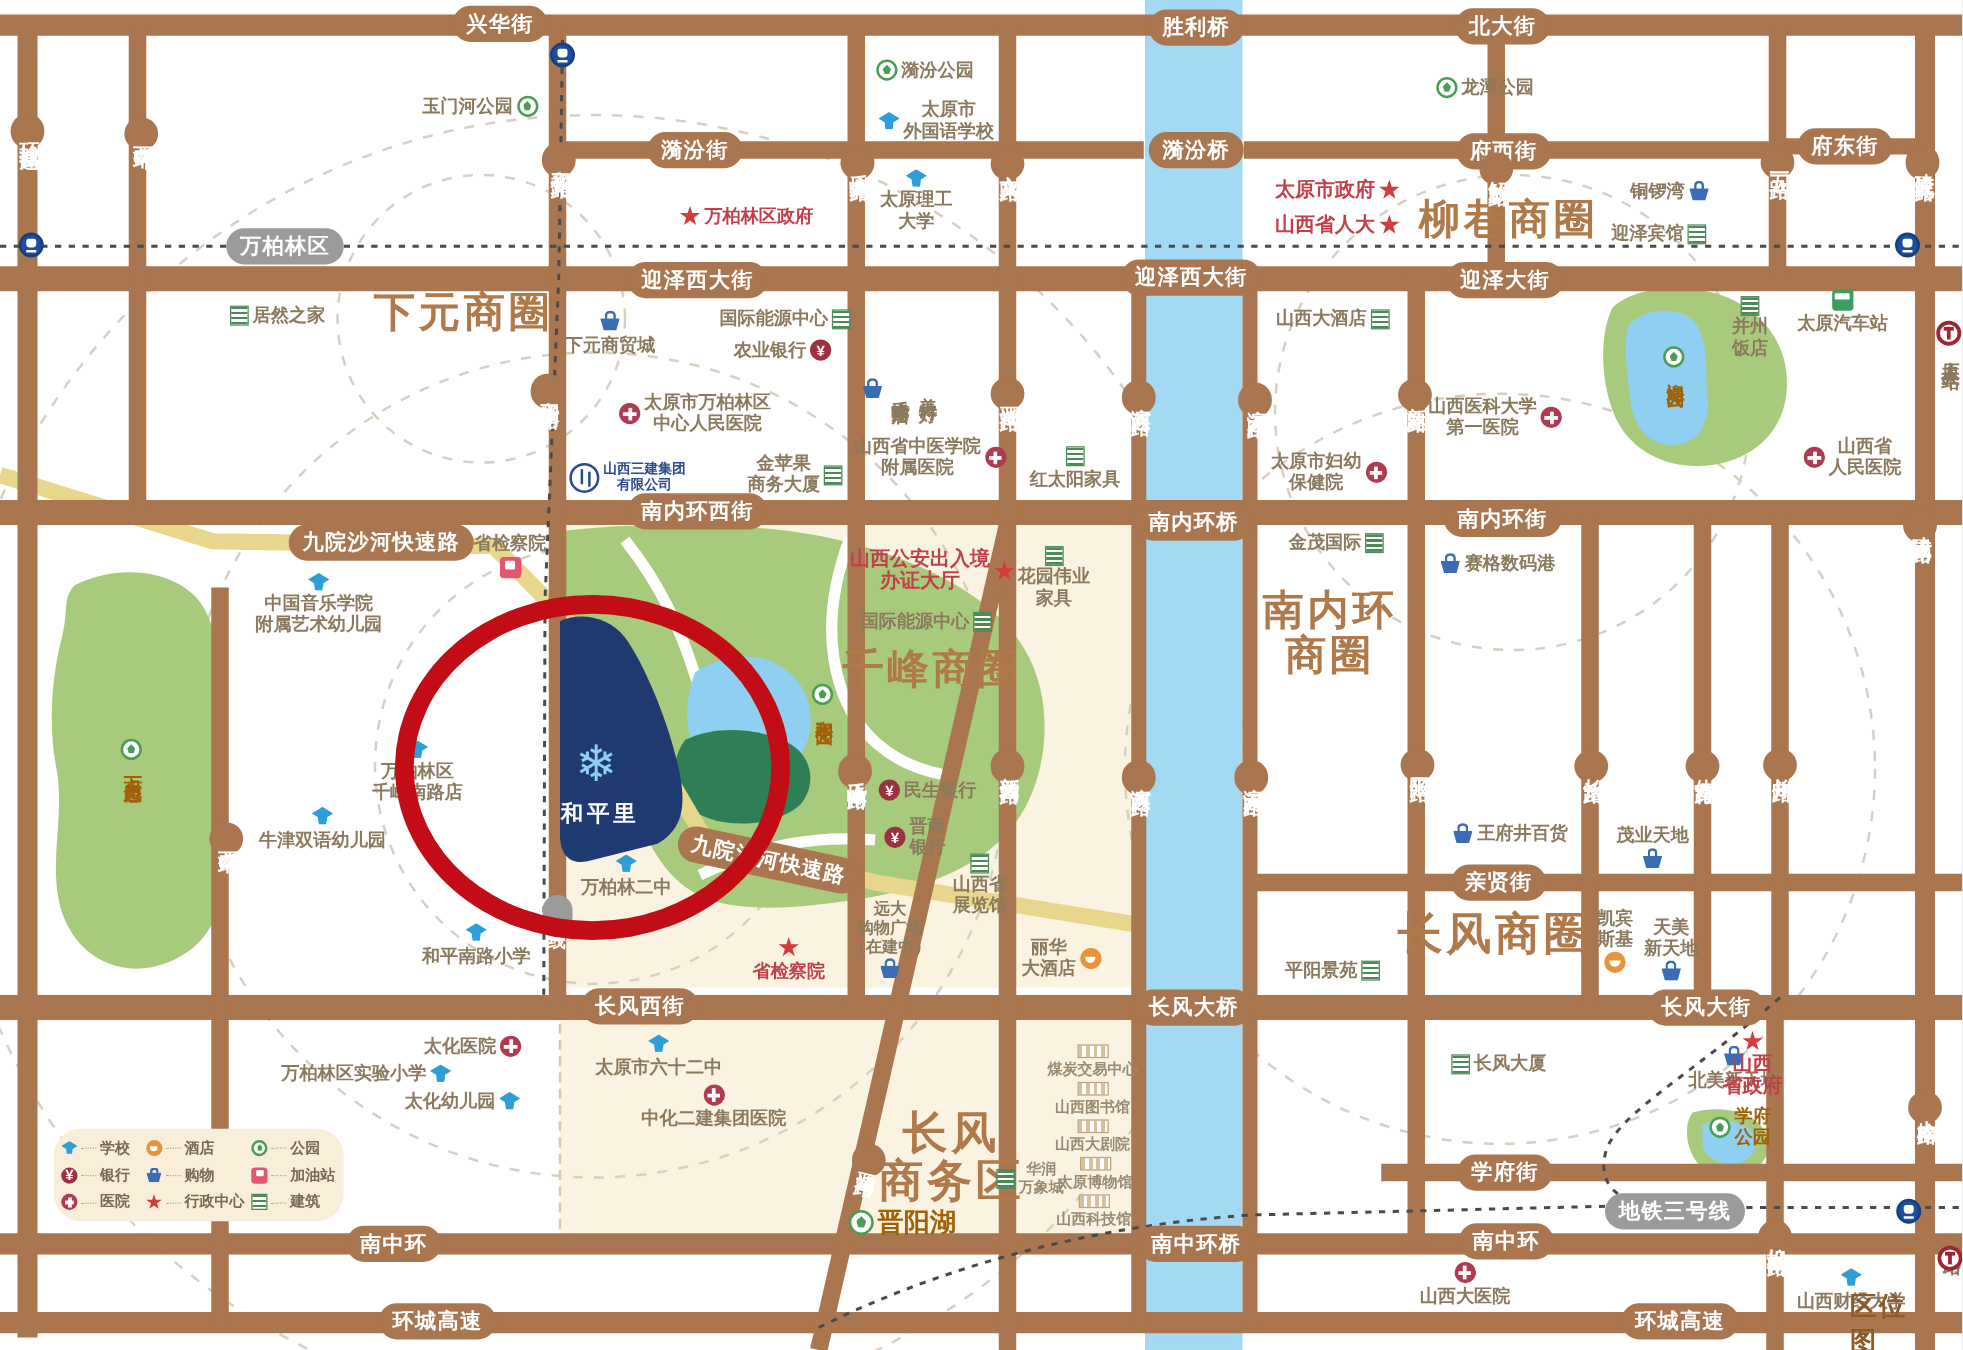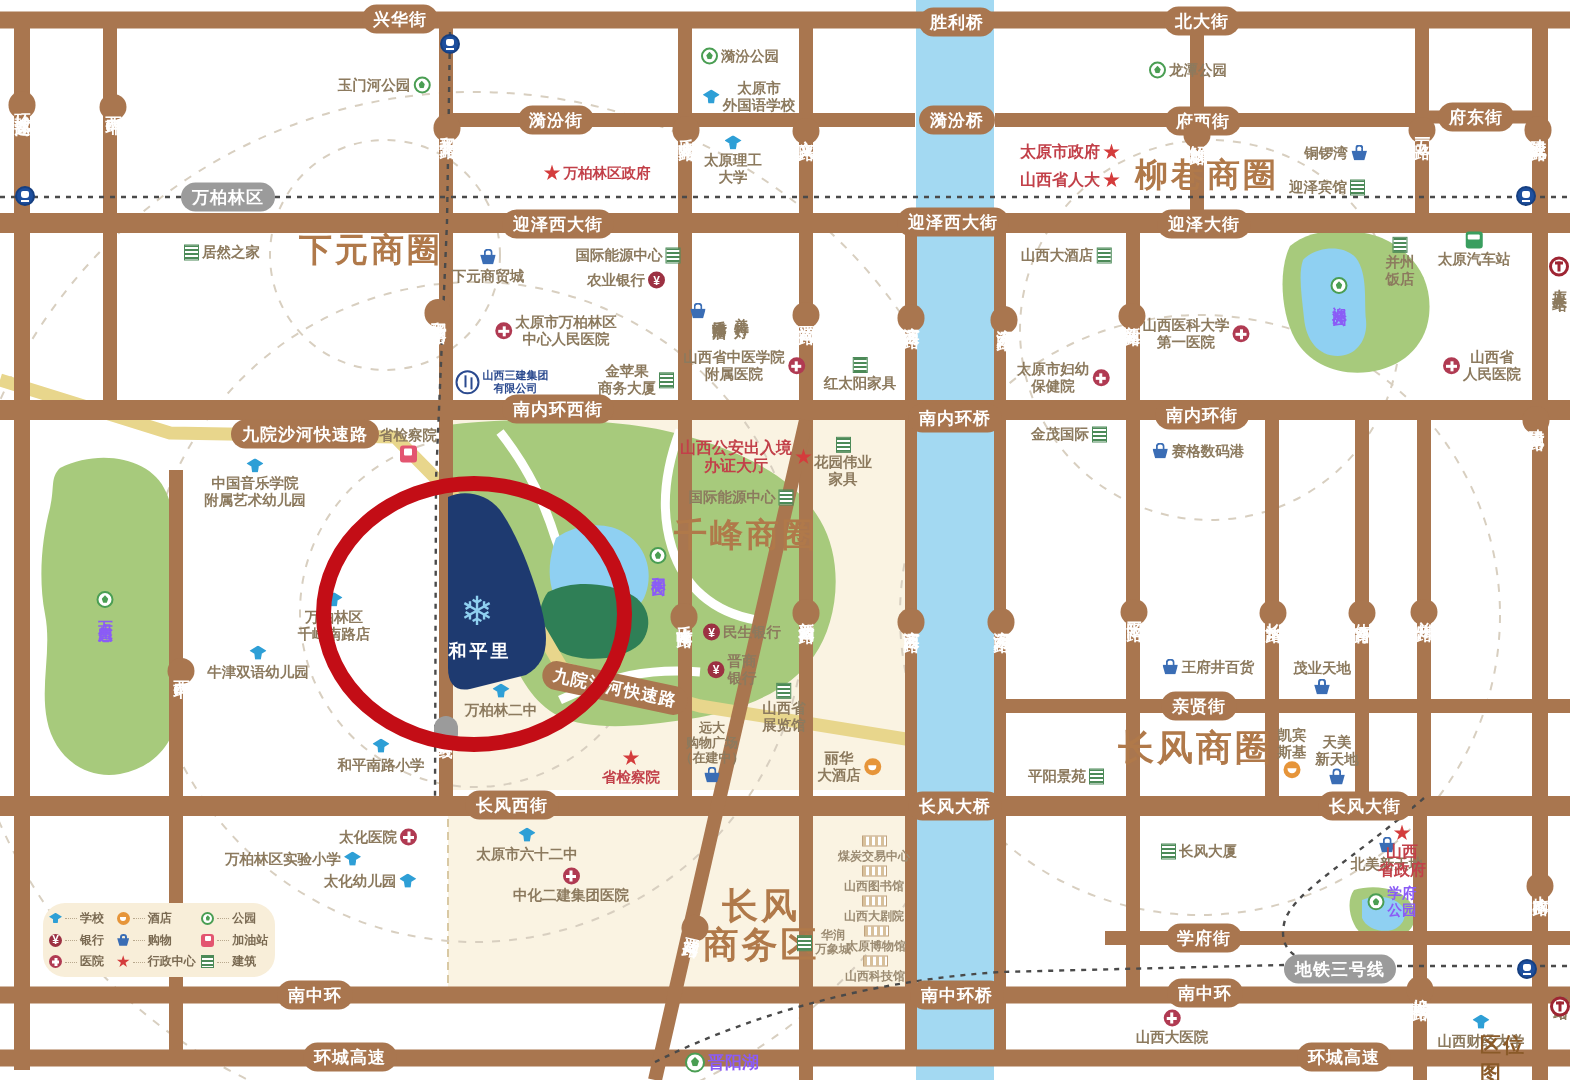--- a/index.html
+++ b/index.html
@@ -15,21 +15,21 @@
   .mpill{background:#9b9b9b;}
   
   .district{position:absolute;transform:translate(-50%,-50%);color:#b0794a;font-weight:bold;font-size:33px;
         letter-spacing:3px;white-space:nowrap;text-align:center;line-height:1.08;z-index:2;}
   
   .poi{position:absolute;transform:translate(-50%,-50%);display:flex;align-items:center;gap:3px;
        font-weight:bold;font-size:14.5px;color:#8c7a5e;white-space:nowrap;z-index:3;}
   .poi .w{white-space:normal;text-align:center;line-height:1.15;}
   .col{flex-direction:column;gap:1px;}
   .v{writing-mode:vertical-rl;letter-spacing:2px;}
-  .red{color:#c24049;} .green{color:#8b5cf6;} .blue{color:#2b4a8f;}
+  .red{color:#c24049;} .green{color:#a16207;} .blue{color:#2b4a8f;}
   .sm{font-size:12px;color:#9b8b72;}
   
   .ic{display:inline-block;flex:none;position:relative;width:17px;height:17px;}
   .ic-school{background:transparent;}
   .ic-school::before{content:'';position:absolute;left:0;top:1px;width:100%;height:62%;background:#2e9fd6;
       clip-path:polygon(50% 0,100% 50%,50% 100%,0 50%);}
   .ic-school::after{content:'';position:absolute;left:27%;top:52%;width:46%;height:38%;background:#2e9fd6;
       clip-path:polygon(0 0,100% 0,86% 100%,14% 100%);}
   .ic-bank{background:#9c3142;border-radius:50%;}
   .ic-bank::after{content:'\00A5';position:absolute;inset:0;display:flex;align-items:center;justify-content:center;
@@ -214,20 +214,24 @@
 <div class="vpill" style="left:1540px;top:886px">太榆路</div>
 
 <span class="ic ic-metro" style="position:absolute;left:15px;top:186px;z-index:4"></span>
 <span class="ic ic-metro" style="position:absolute;left:440px;top:34px;z-index:4"></span>
 <span class="ic ic-metro" style="position:absolute;left:1516px;top:186px;z-index:4"></span>
 <span class="ic ic-metro" style="position:absolute;left:1517px;top:959px;z-index:4"></span>
 
 <div class="district" style="left:371px;top:250px">下元商圈</div>
 <div class="district" style="left:1207px;top:175px">柳巷商圈</div>
 <div class="district" style="left:746px;top:535px">千峰商圈</div>
+<div class="district" style="left:1064px;top:506px">
+      <div>南内环</div>
+      <div>商圈</div>
+    </div>
 <div class="district" style="left:1196px;top:748px;font-size:36px">长风商圈</div>
 <div class="district" style="left:761px;top:926px;font-size:36px">
       <div>长风</div>
       <div>商务区</div>
     </div>
 
 <div class="poi" style="left:384px;top:85px">
       <span>玉门河公园</span>
       <span class="ic ic-park"></span>
     </div>
@@ -324,21 +328,21 @@
       <span>中化二建集团医院</span>
     </div>
 <div class="poi col red" style="left:631px;top:768px">
       <span class="ic ic-star"></span>
       <span>省检察院</span>
     </div>
 <div class="poi col" style="left:712px;top:752px;font-size:13px">
       <span class="w"><span>远大</span><br><span>购物广场</span><br><span>（在建中）</span></span>
       <span class="ic ic-shop"></span>
     </div>
-<div class="poi green" style="left:722px;top:1062px;font-size:17px">
+<div class="poi green" style="left:722px;top:978px;font-size:21px">
       <span class="ic ic-park" style="width:20px;height:20px"></span>
       <span>晋阳湖</span>
     </div>
 
 <div class="poi col sm" style="left:874px;top:850px">
       <span class="ic ic-sketch"></span>
       <span>煤炭交易中心</span>
     </div>
 <div class="poi col sm" style="left:874px;top:880px">
       <span class="ic ic-sketch"></span>

